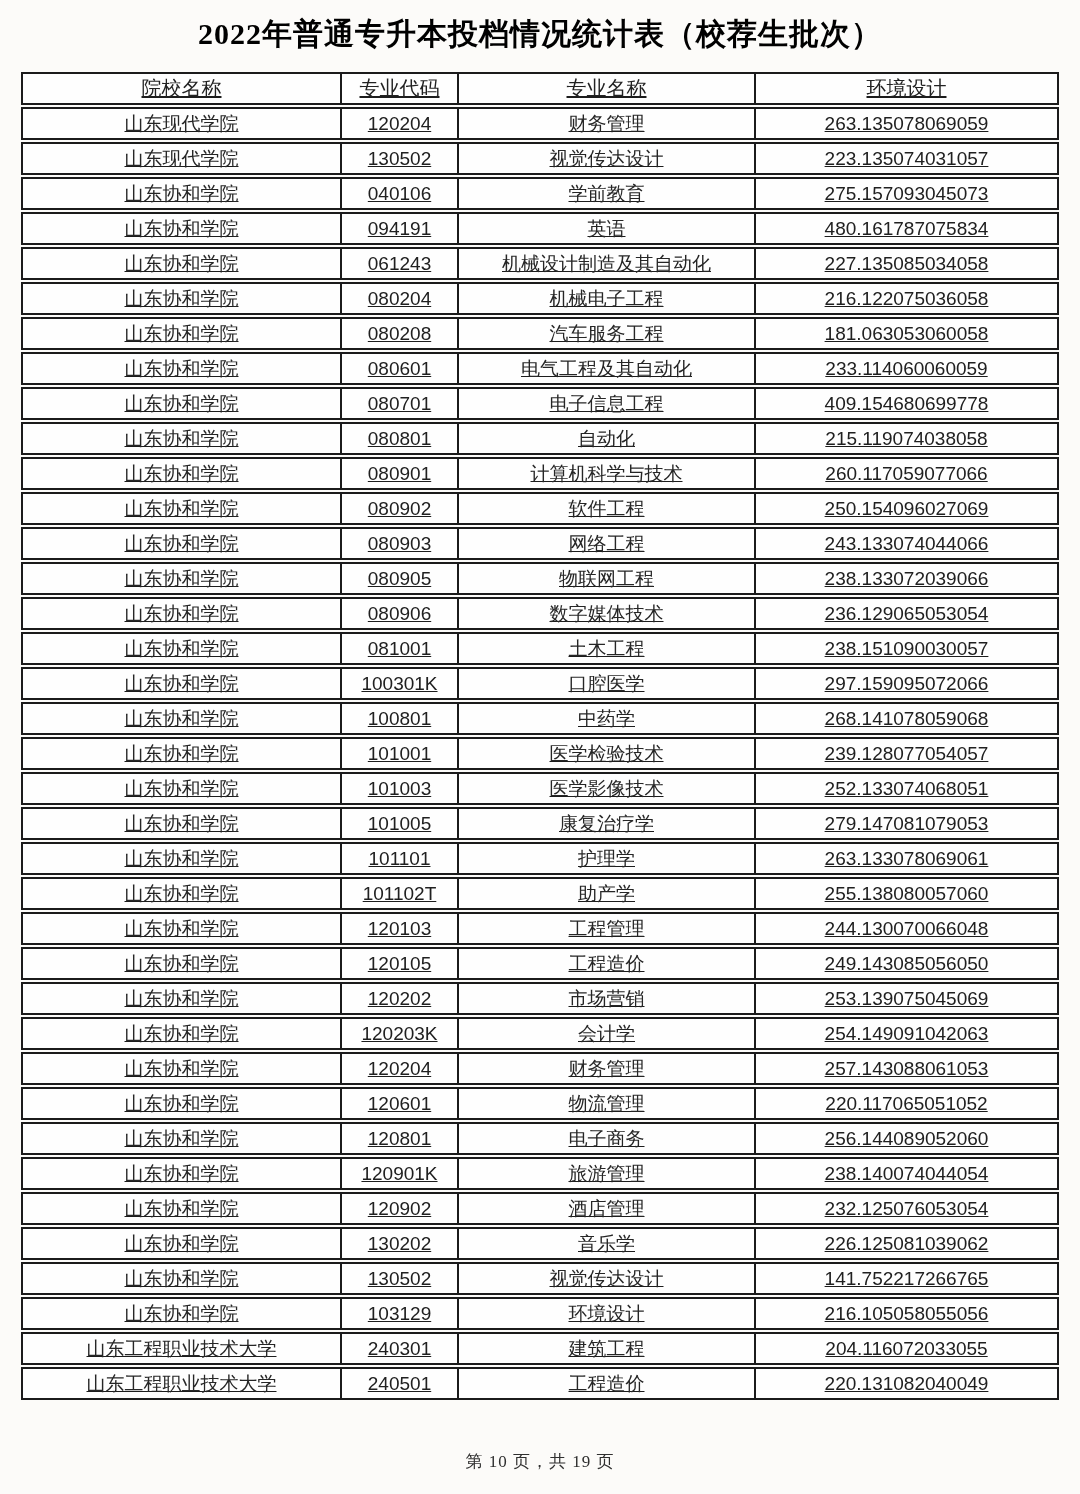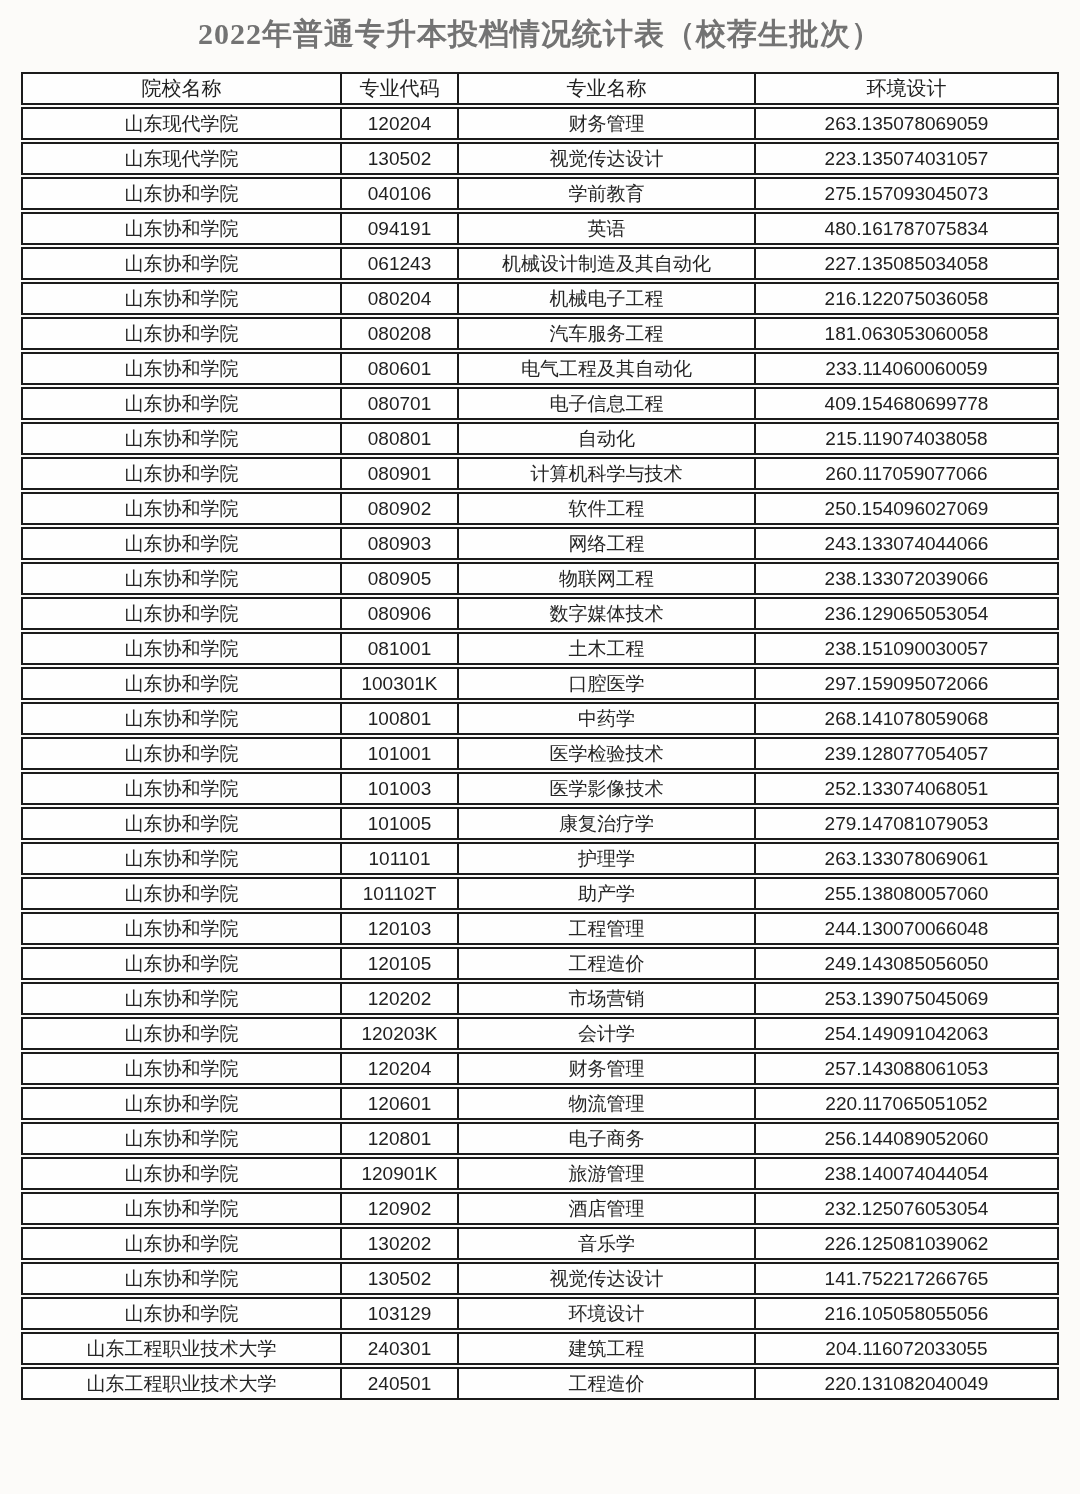--- a/index.html
+++ b/index.html
@@ -17,28 +17,29 @@
   .page {
     padding-top: 14px;
   }
   .page-title {
     margin: 0 0 12px 0;
     text-align: center;
     font-size: 30px;
     line-height: 40px;
     font-weight: bold;
     letter-spacing: 1px;
-    color: #737373;
+    color: #000000;
   }
   table.stat-table {
     width: 1038px;
     margin: 16px auto;
     border-collapse: separate;
     border-spacing: 0 2px;
     table-layout: fixed;
+    text-decoration: underline;
   }
   .stat-table th,
   .stat-table td {
     border-style: solid;
     border-color: #1b1b1b;
     border-width: 2px 2px 2px 0;
     padding: 0;
     height: 29px;
     line-height: 29px;
     text-align: center;
@@ -314,14 +315,15 @@
         </tr>
         <tr>
           <td class="cjk">山东工程职业技术大学</td>
           <td class="num">240501</td>
           <td class="cjk">工程造价</td>
           <td class="num">220.131082040049</td>
         </tr>
       </tbody>
   </table>
 
+  <div class="page-footer">第 10 页，共 19 页</div>
 
 </div>
 
 </body></html>

